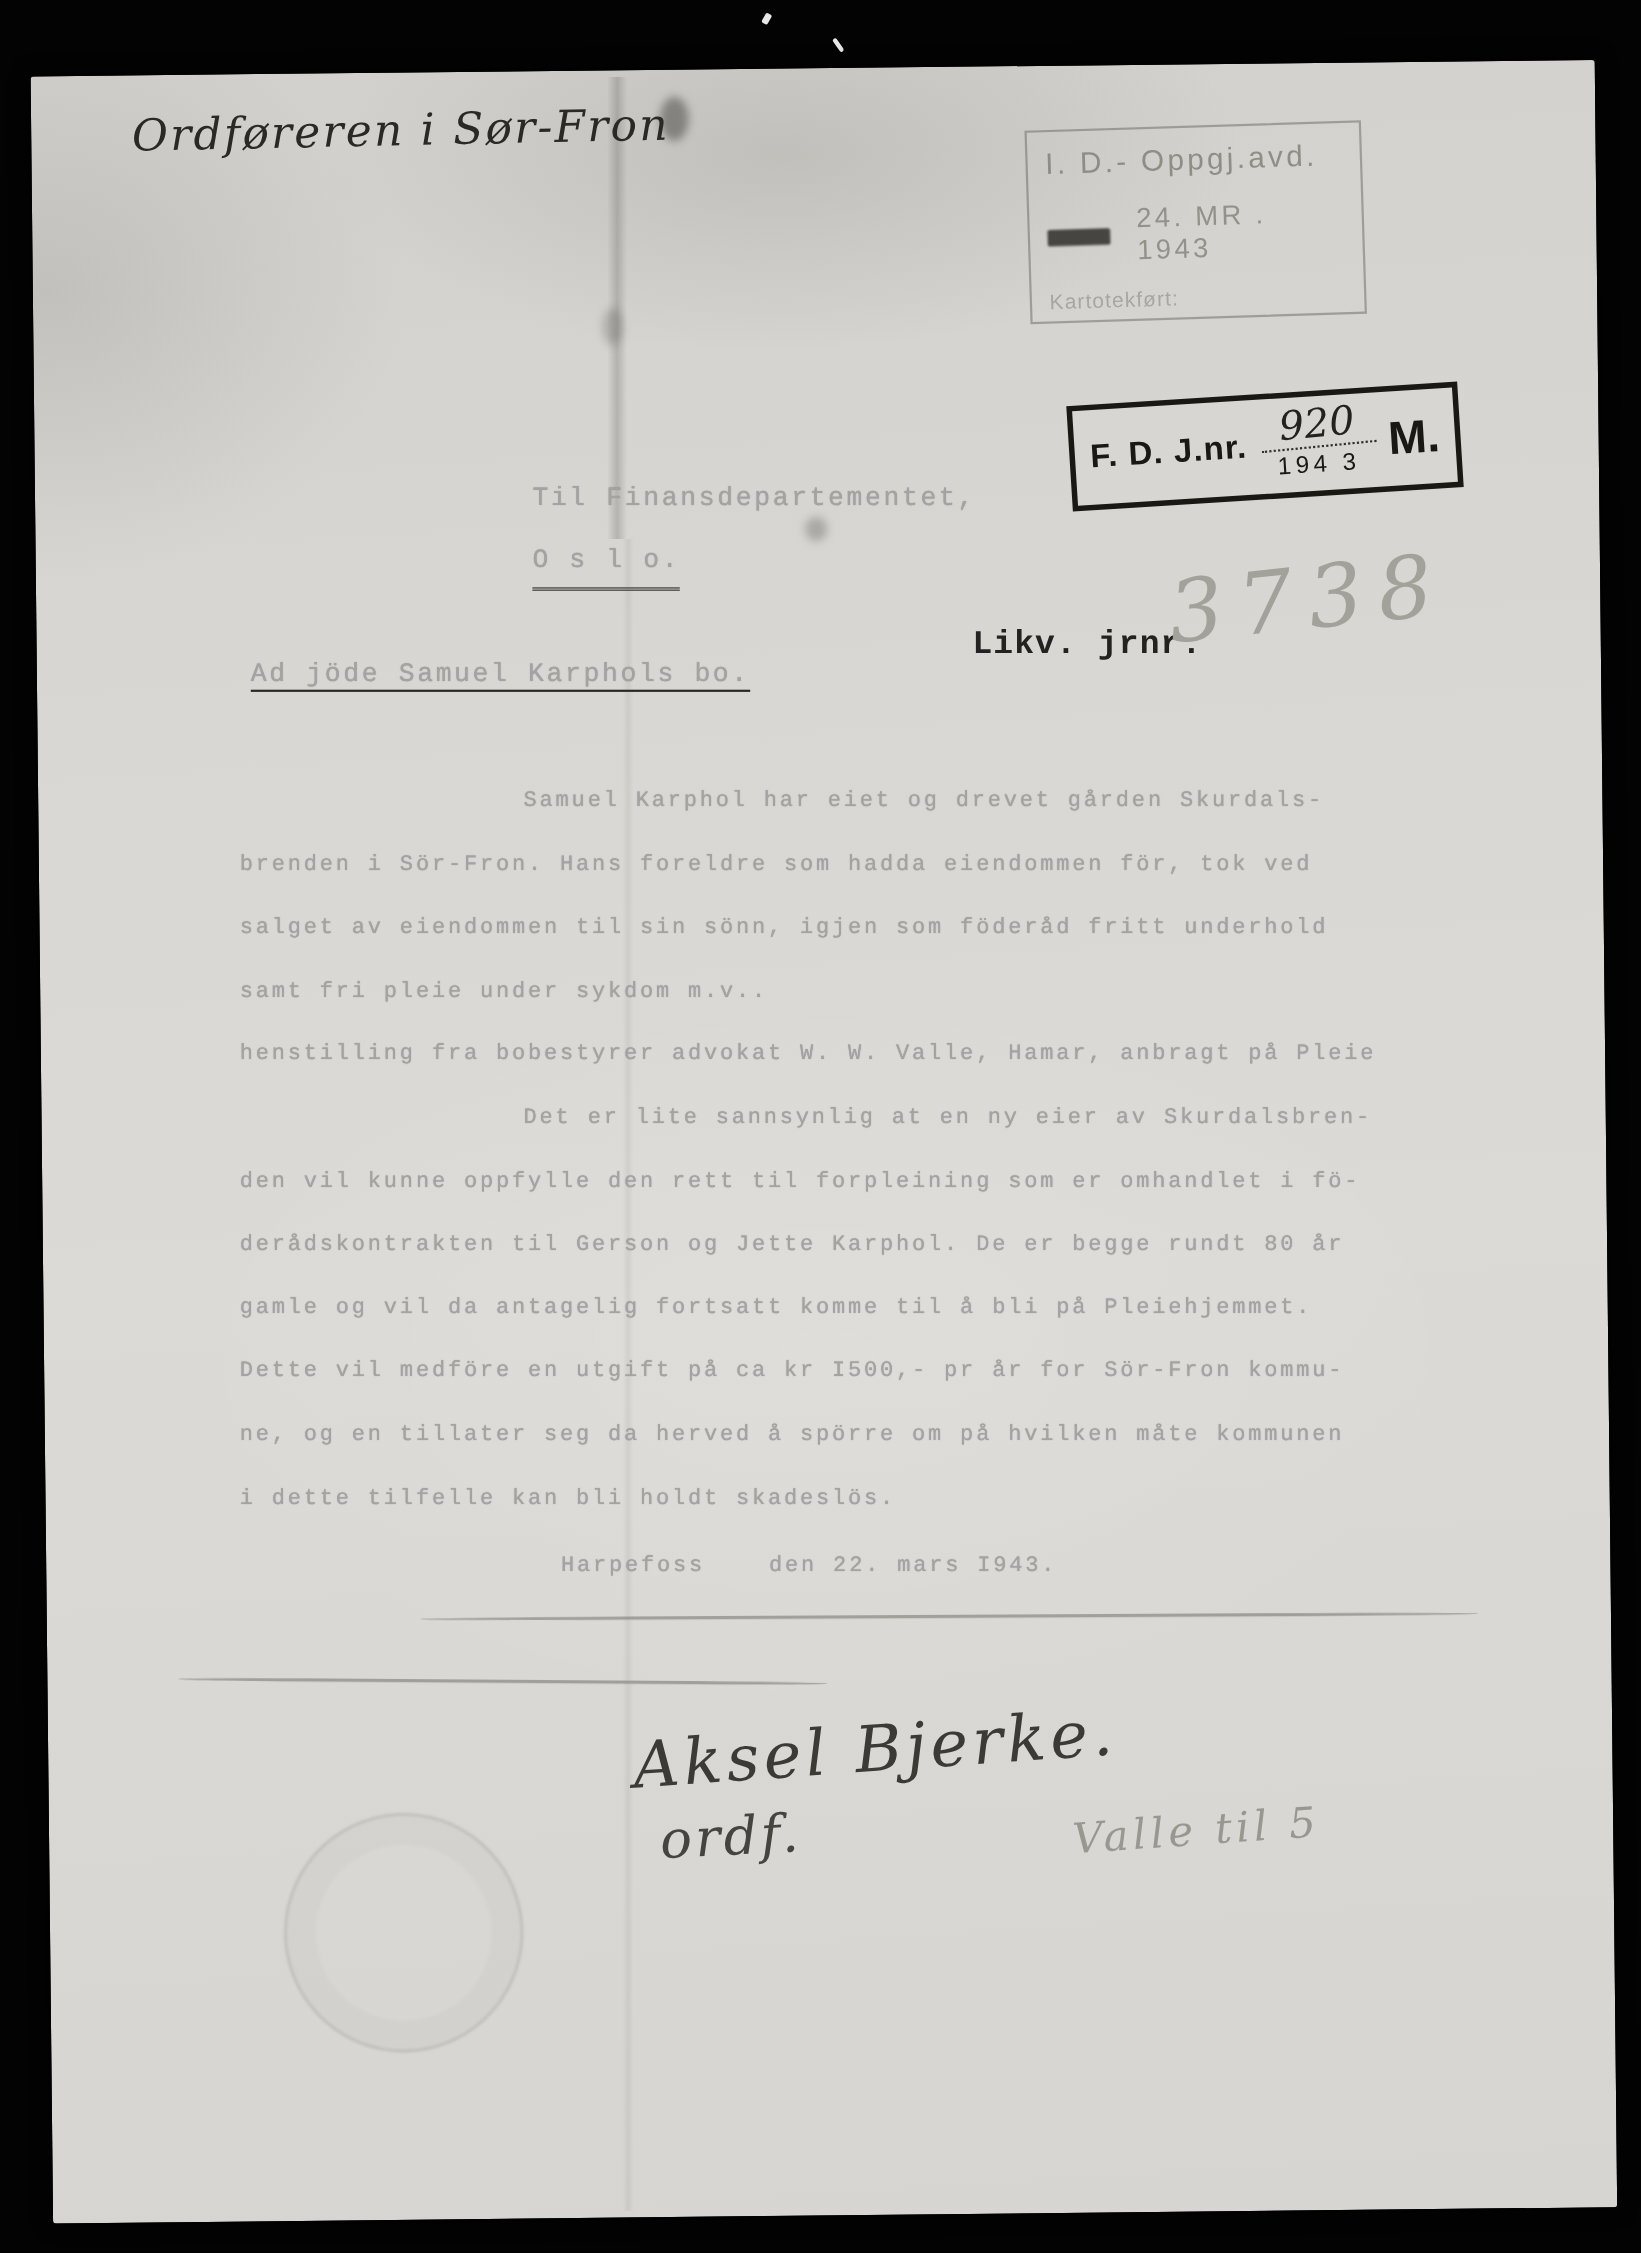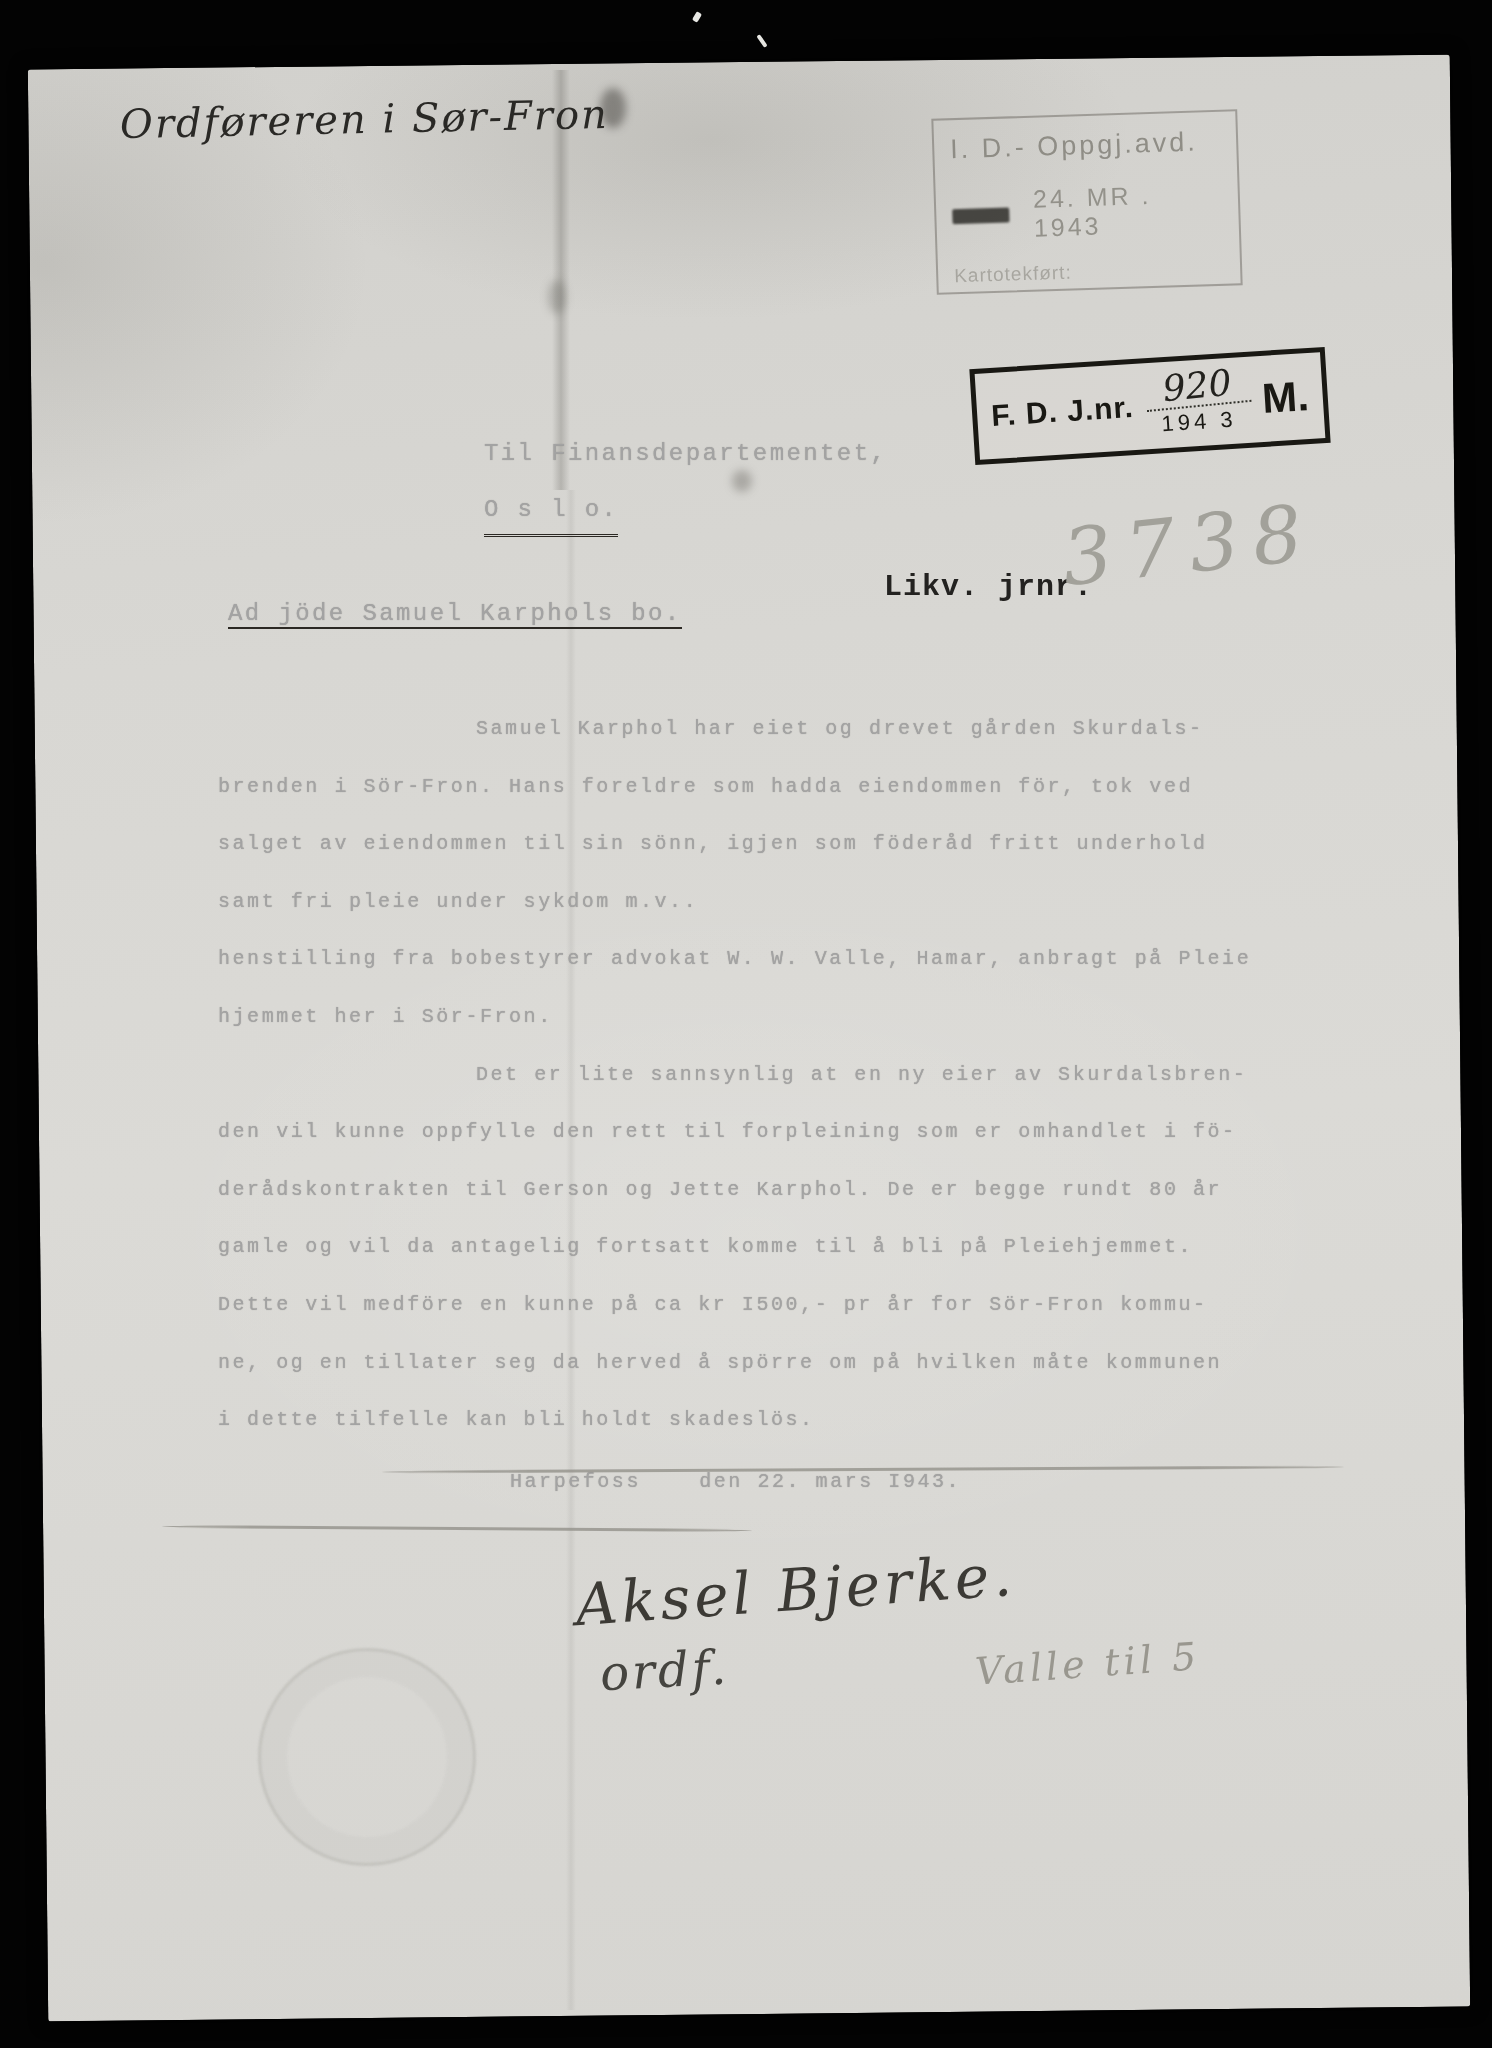--- a/index.html
+++ b/index.html
@@ -176,26 +176,25 @@
   <div id="likv-number">3738</div>
 
   <div id="subject" class="typed">Ad jöde Samuel Karphols bo.</div>
 
   <div id="body-text" class="typed">
     <div class="line indent">Samuel Karphol har eiet og drevet gården Skurdals-</div>
     <div class="line">brenden i Sör-Fron. Hans foreldre som hadda eiendommen för, tok ved</div>
     <div class="line">salget av eiendommen til sin sönn, igjen som föderåd fritt underhold</div>
     <div class="line">samt fri pleie under sykdom m.v..</div>
     <div class="line">henstilling fra bobestyrer advokat W. W. Valle, Hamar, anbragt på Pleie</div>
-    <div class="line">hjemmet her i Sör-Fron.</div>
     <div class="line indent">Det er lite sannsynlig at en ny eier av Skurdalsbren-</div>
     <div class="line">den vil kunne oppfylle den rett til forpleining som er omhandlet i fö-</div>
     <div class="line">derådskontrakten til Gerson og Jette Karphol. De er begge rundt 80 år</div>
     <div class="line">gamle og vil da antagelig fortsatt komme til å bli på Pleiehjemmet.</div>
-    <div class="line">Dette vil medföre en kunne på ca kr I500,- pr år for Sör-Fron kommu-</div>
+    <div class="line">Dette vil medföre en utgift på ca kr I500,- pr år for Sör-Fron kommu-</div>
     <div class="line">ne, og en tillater seg da herved å spörre om på hvilken måte kommunen</div>
     <div class="line">i dette tilfelle kan bli holdt skadeslös.</div>
     <div id="dateline">Harpefoss    den 22. mars I943.</div>
   </div>
 
   <div class="pencil-underline" style="left:382px;top:1468px;width:962px;transform:rotate(-0.3deg);"></div>
   <div class="pencil-underline" style="left:162px;top:1527px;width:590px;transform:rotate(0.4deg);"></div>
 
   <div id="signature-name" class="hand">Aksel Bjerke.</div>
   <div id="signature-title" class="hand">ordf.</div>

